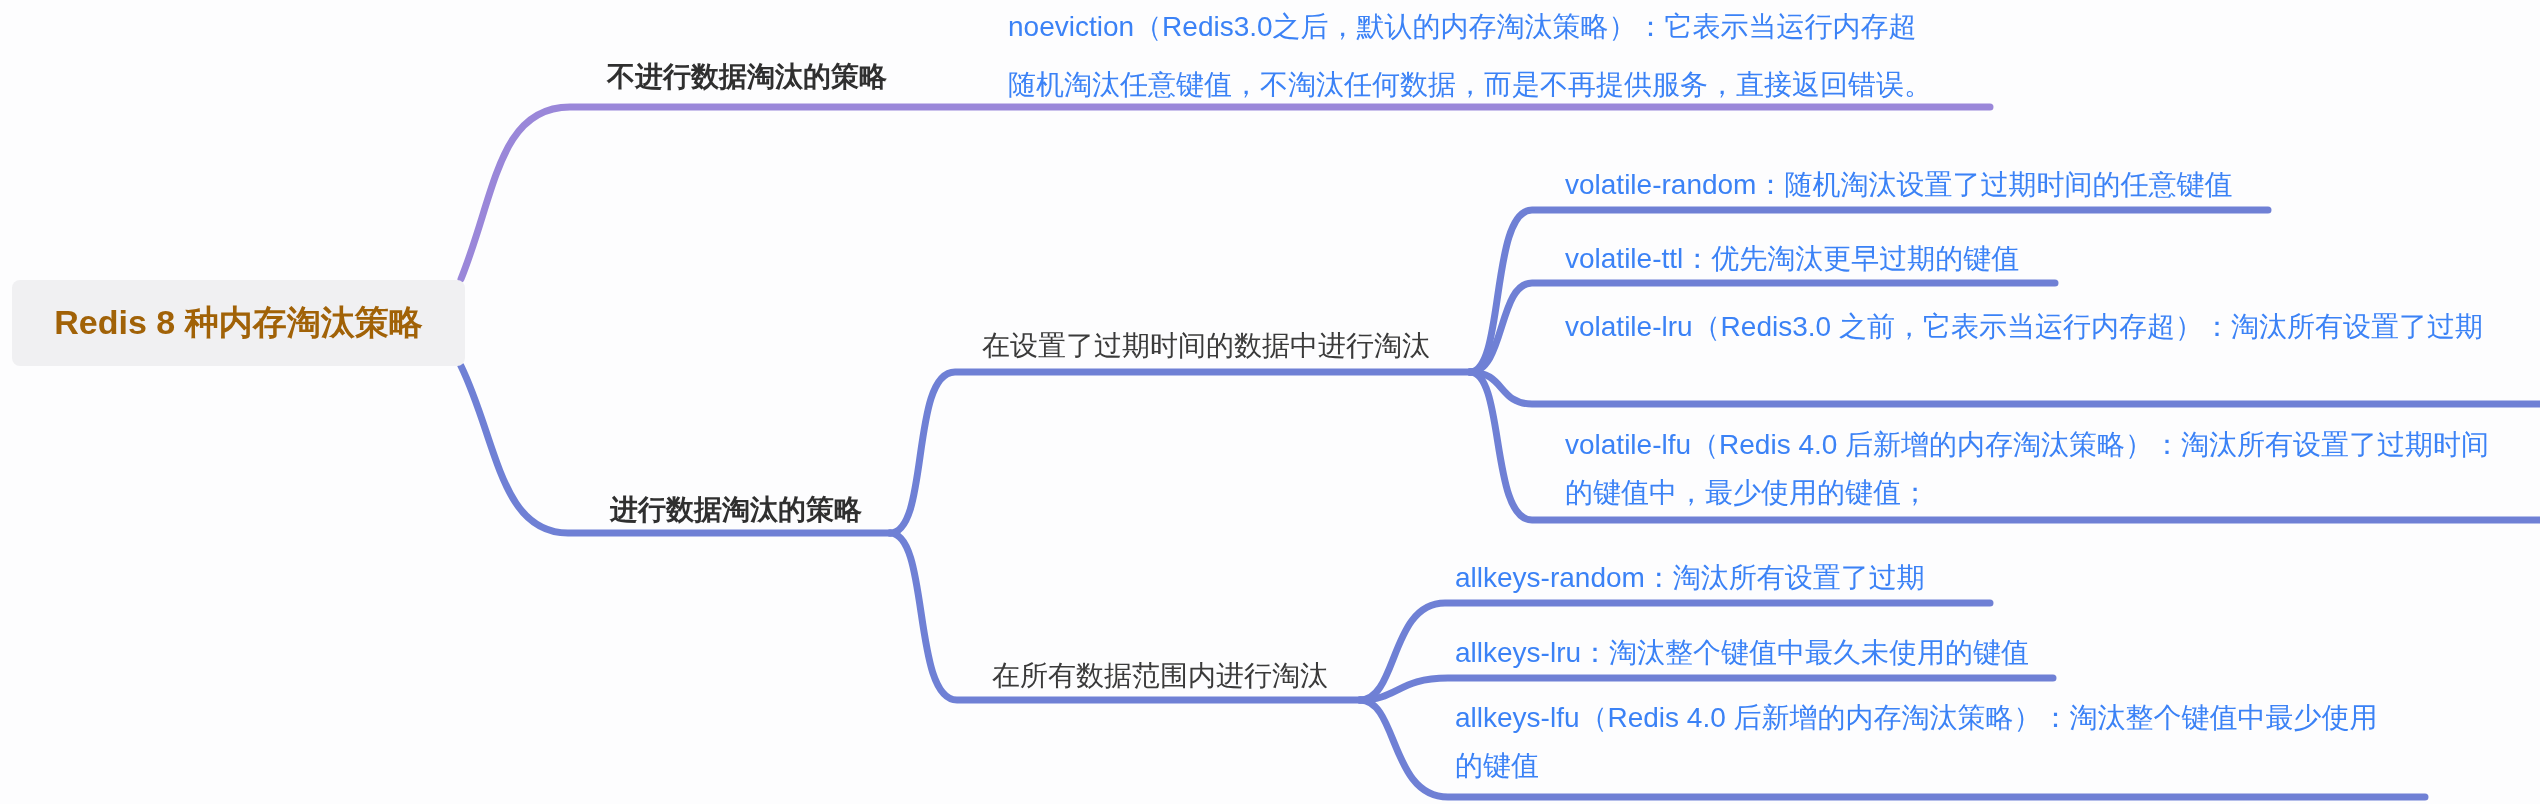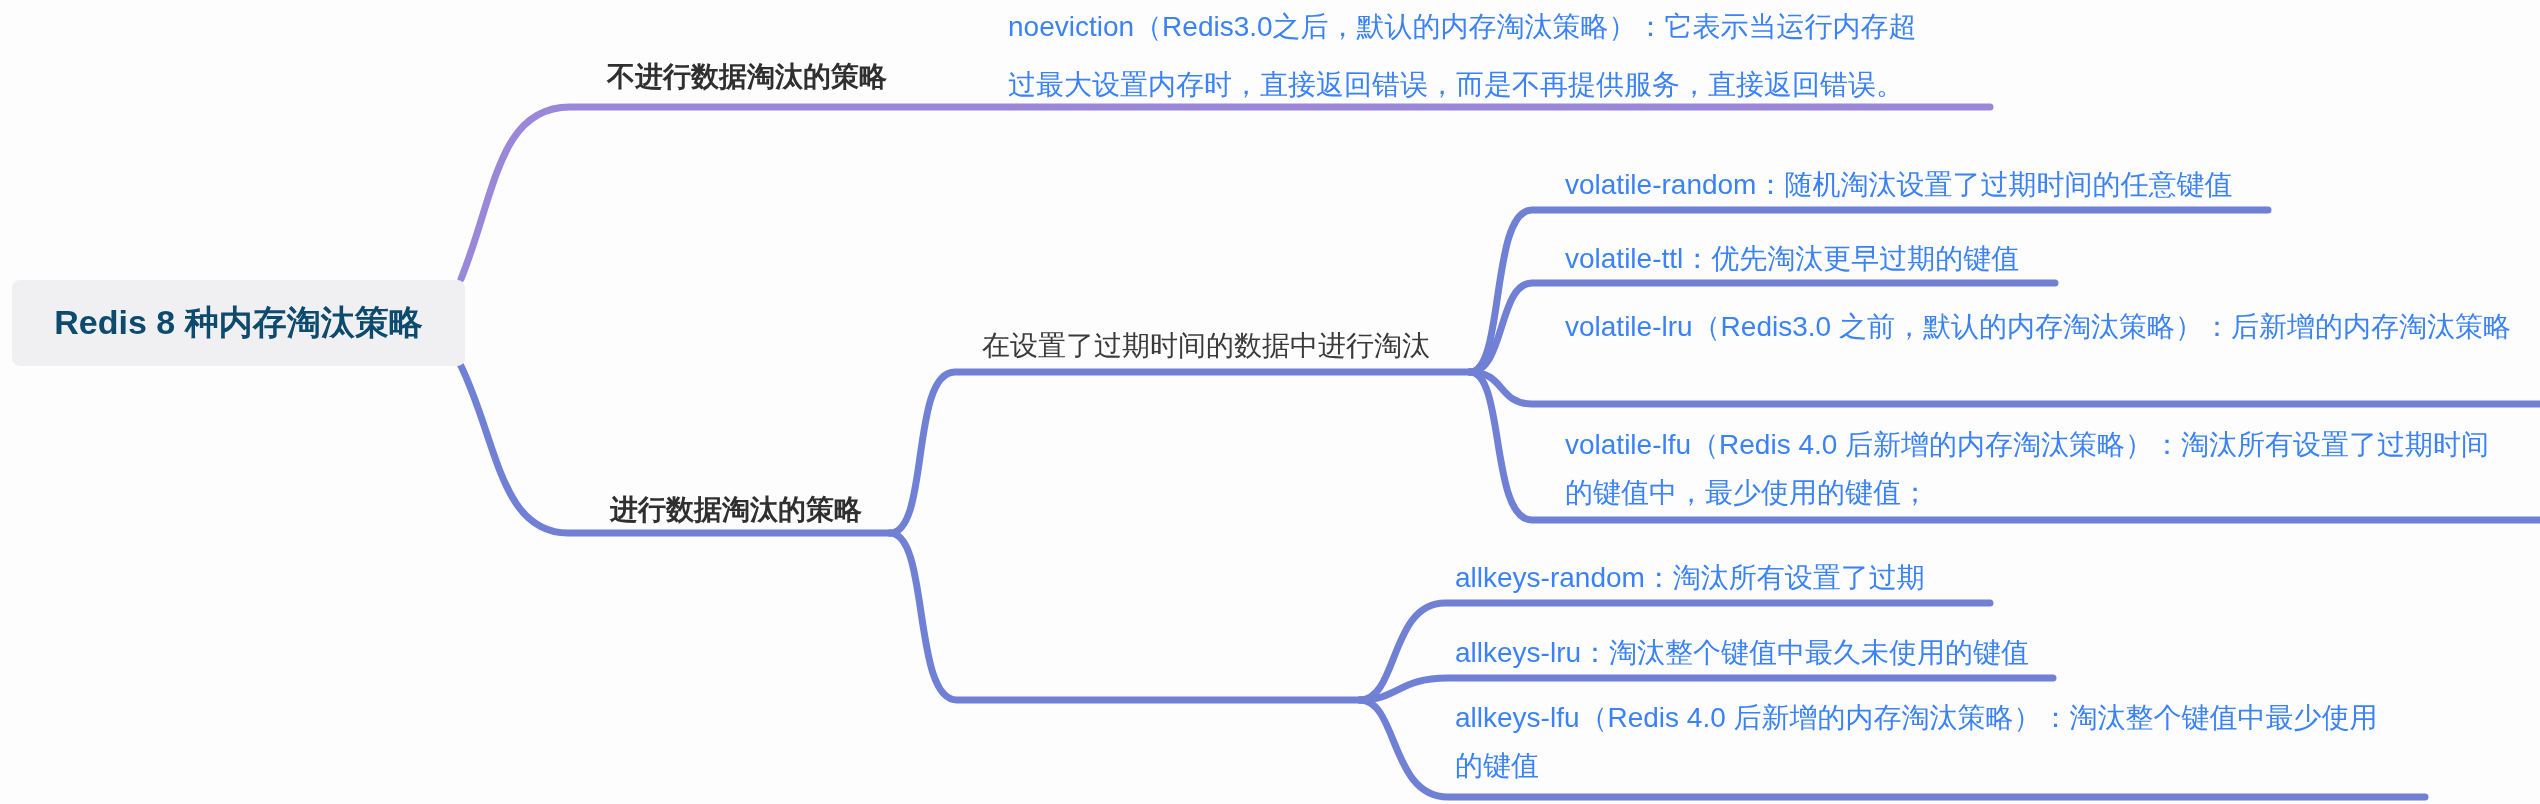--- a/index.html
+++ b/index.html
@@ -36,21 +36,21 @@
     position: absolute;
     left: 12px; top: 280px;
     width: 453px; height: 86px;
     background: #f0f0f2;
     border-radius: 8px;
     display: flex;
     align-items: center;
     justify-content: center;
     font-size: 34px;
     font-weight: 600;
-    color: #0c4a6e;
+    color: #a16207;
     white-space: nowrap;
   }
   .leaf-line {
     position: absolute;
     white-space: nowrap;
     font-size: 28px;
     color: #3b82f6;
     line-height: 34px;
   }
 </style>
@@ -79,30 +79,31 @@
     <path stroke="#6f80d5" stroke-width="7" d="M 1360 700 C 1398 700, 1390 797, 1448 797 L 2425 797"></path>
   </svg>
 
   <div class="root-box">Redis 8 种内存淘汰策略</div>
 
   <div class="node bold" style="left:607px; top:60px;">不进行数据淘汰的策略</div>
 
   <div class="node bold" style="left:610px; top:493px;">进行数据淘汰的策略</div>
 
   <div class="leaf-line" style="left:1008px; top:10px;">noeviction（Redis3.0之后，默认的内存淘汰策略）：它表示当运行内存超</div>
-  <div class="leaf-line" style="left:1008px; top:68px;">过最大设置内存时，直接返回错误，而是不再提供服务，直接返回错误。</div>
+  <div class="leaf-line" style="left:1008px; top:68px;">随机淘汰任意键值，不淘汰任何数据，而是不再提供服务，直接返回错误。</div>
 
   <div class="node" style="left:982px; top:329px;">在设置了过期时间的数据中进行淘汰</div>
 
+  <div class="node" style="left:992px; top:659px;">在所有数据范围内进行淘汰</div>
 
   <div class="leaf-line" style="left:1565px; top:168px;">volatile-random：随机淘汰设置了过期时间的任意键值</div>
 
   <div class="leaf-line" style="left:1565px; top:242px;">volatile-ttl：优先淘汰更早过期的键值</div>
 
-  <div class="leaf-line" style="left:1565px; top:310px;">volatile-lru（Redis3.0 之前，默认的内存淘汰策略）：后新增的内存淘汰策略</div>
+  <div class="leaf-line" style="left:1565px; top:310px;">volatile-lru（Redis3.0 之前，它表示当运行内存超）：淘汰所有设置了过期</div>
 
   <div class="leaf-line" style="left:1565px; top:428px;">volatile-lfu（Redis 4.0 后新增的内存淘汰策略）：淘汰所有设置了过期时间</div>
   <div class="leaf-line" style="left:1565px; top:476px;">的键值中，最少使用的键值；</div>
 
   <div class="leaf-line" style="left:1455px; top:561px;">allkeys-random：淘汰所有设置了过期</div>
 
   <div class="leaf-line" style="left:1455px; top:636px;">allkeys-lru：淘汰整个键值中最久未使用的键值</div>
 
   <div class="leaf-line" style="left:1455px; top:701px;">allkeys-lfu（Redis 4.0 后新增的内存淘汰策略）：淘汰整个键值中最少使用</div>
   <div class="leaf-line" style="left:1455px; top:749px;">的键值</div>

